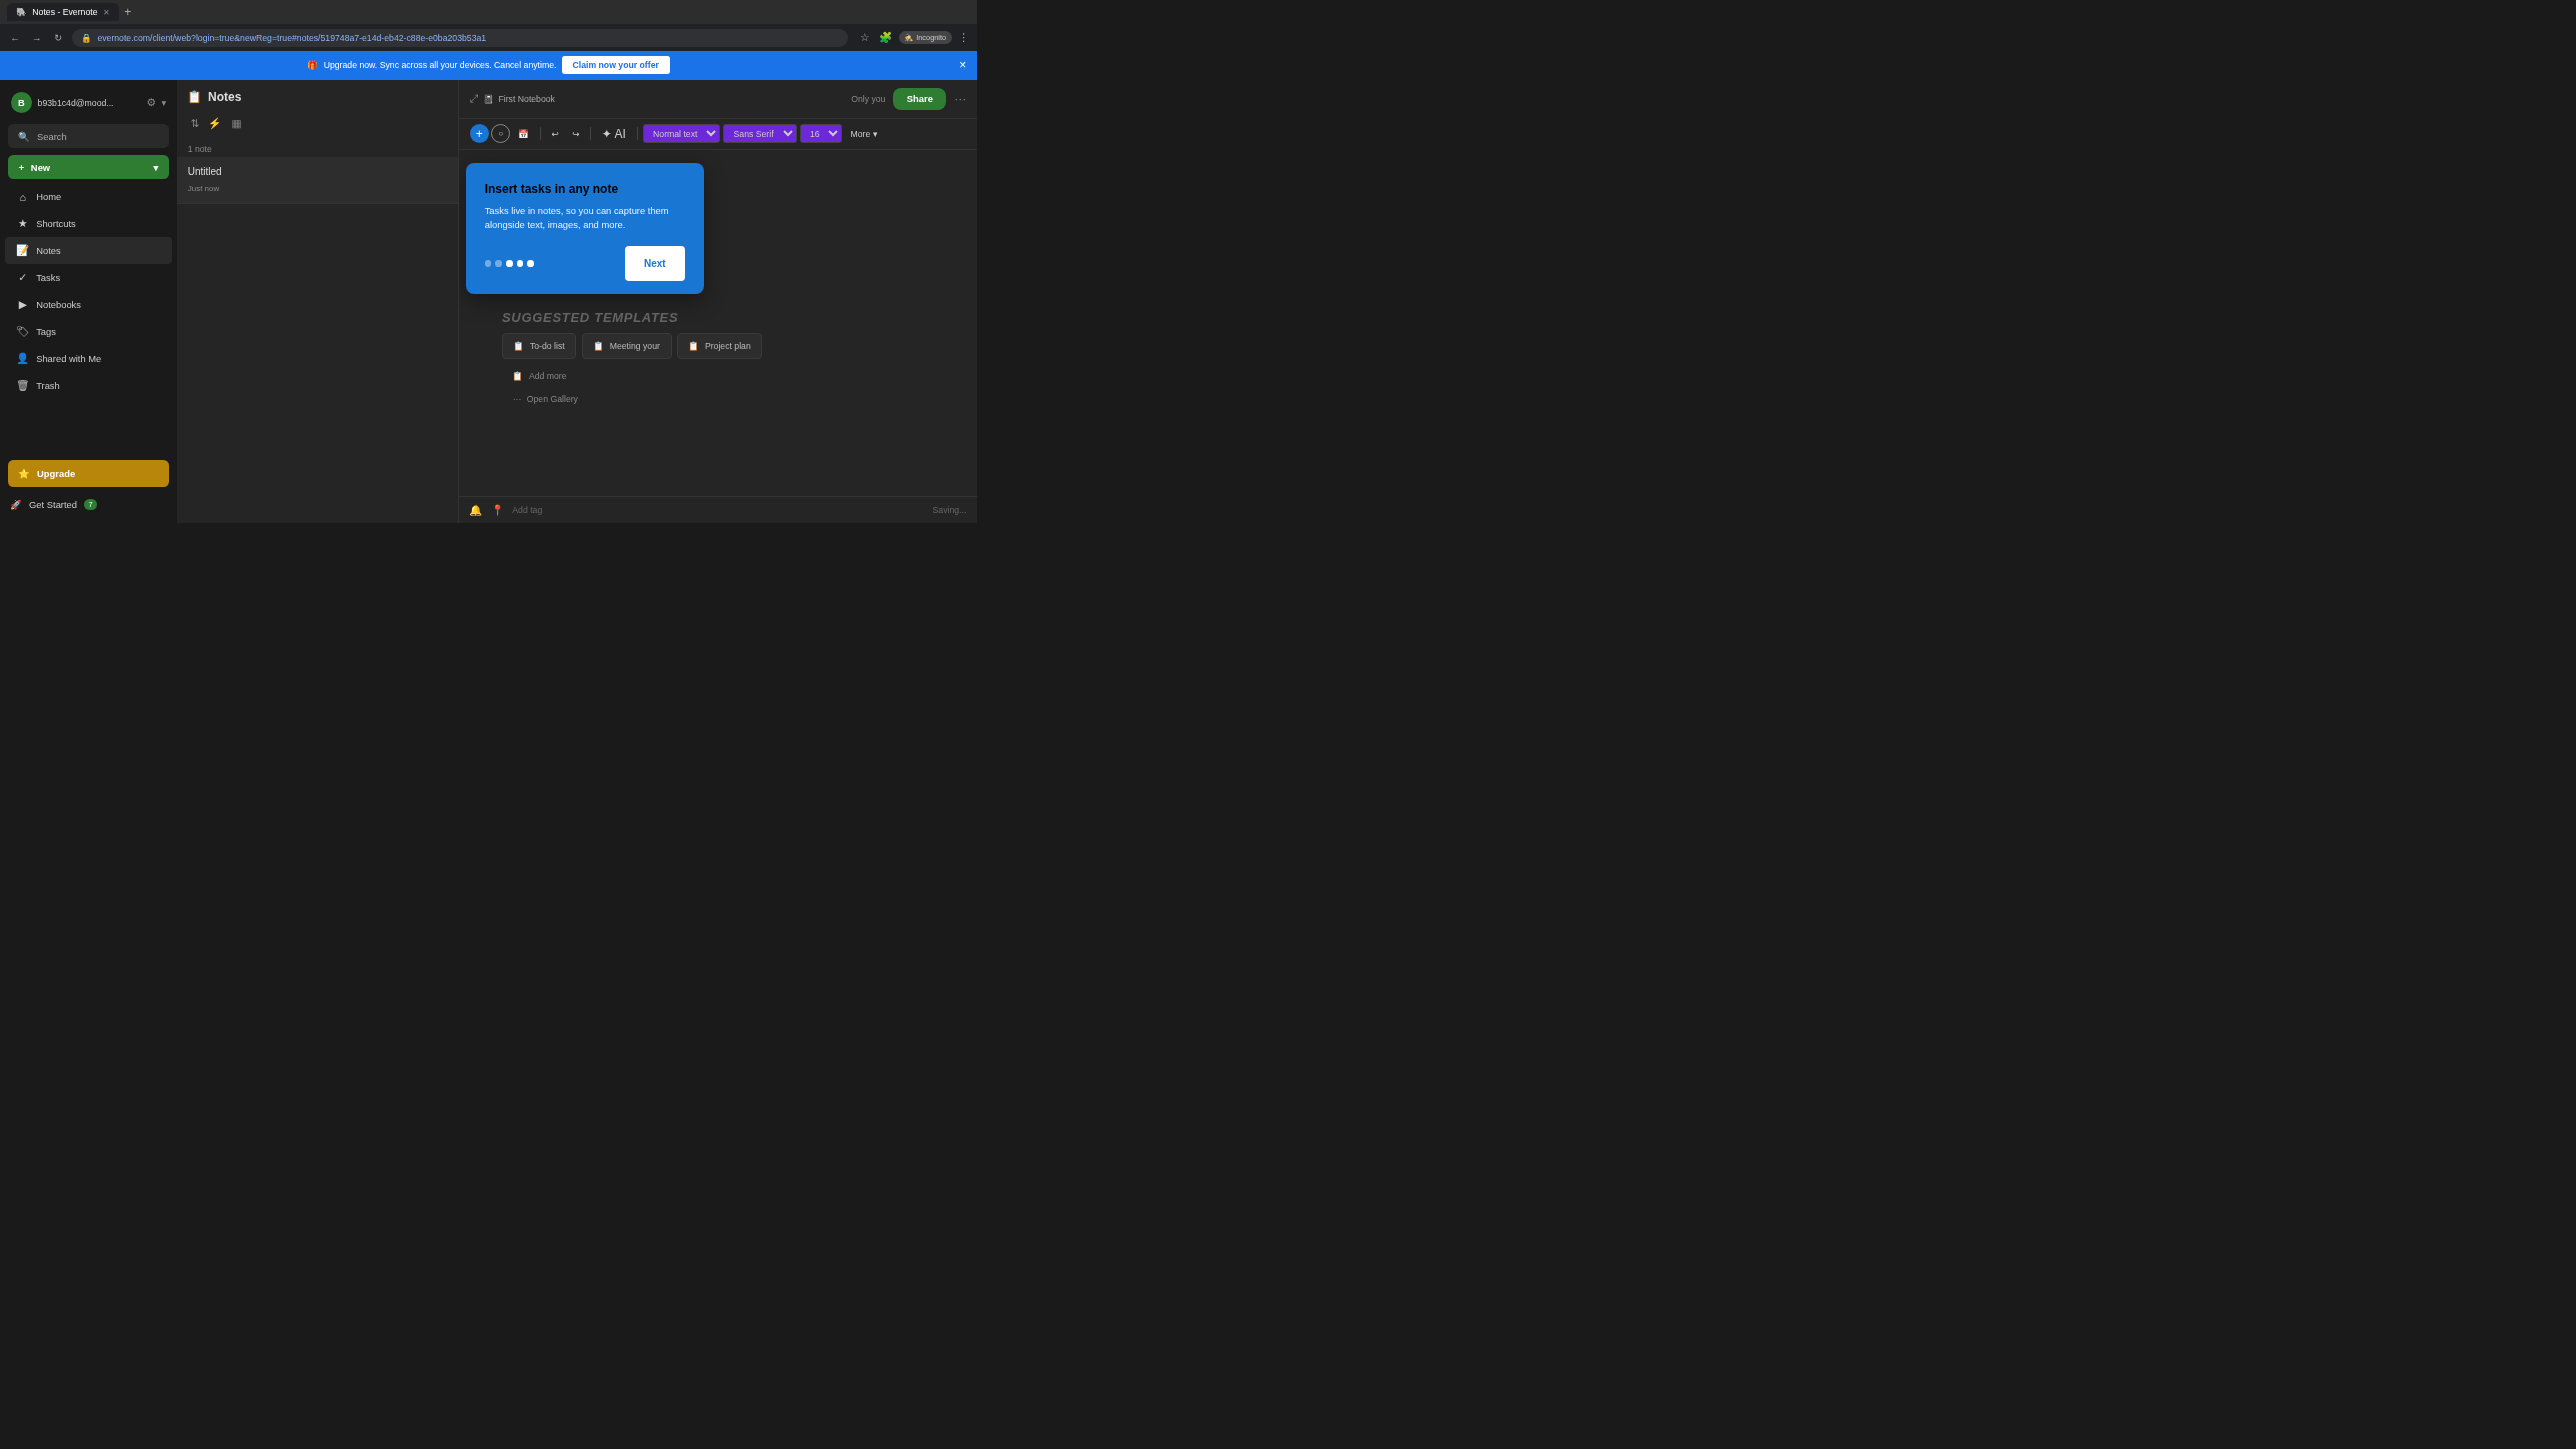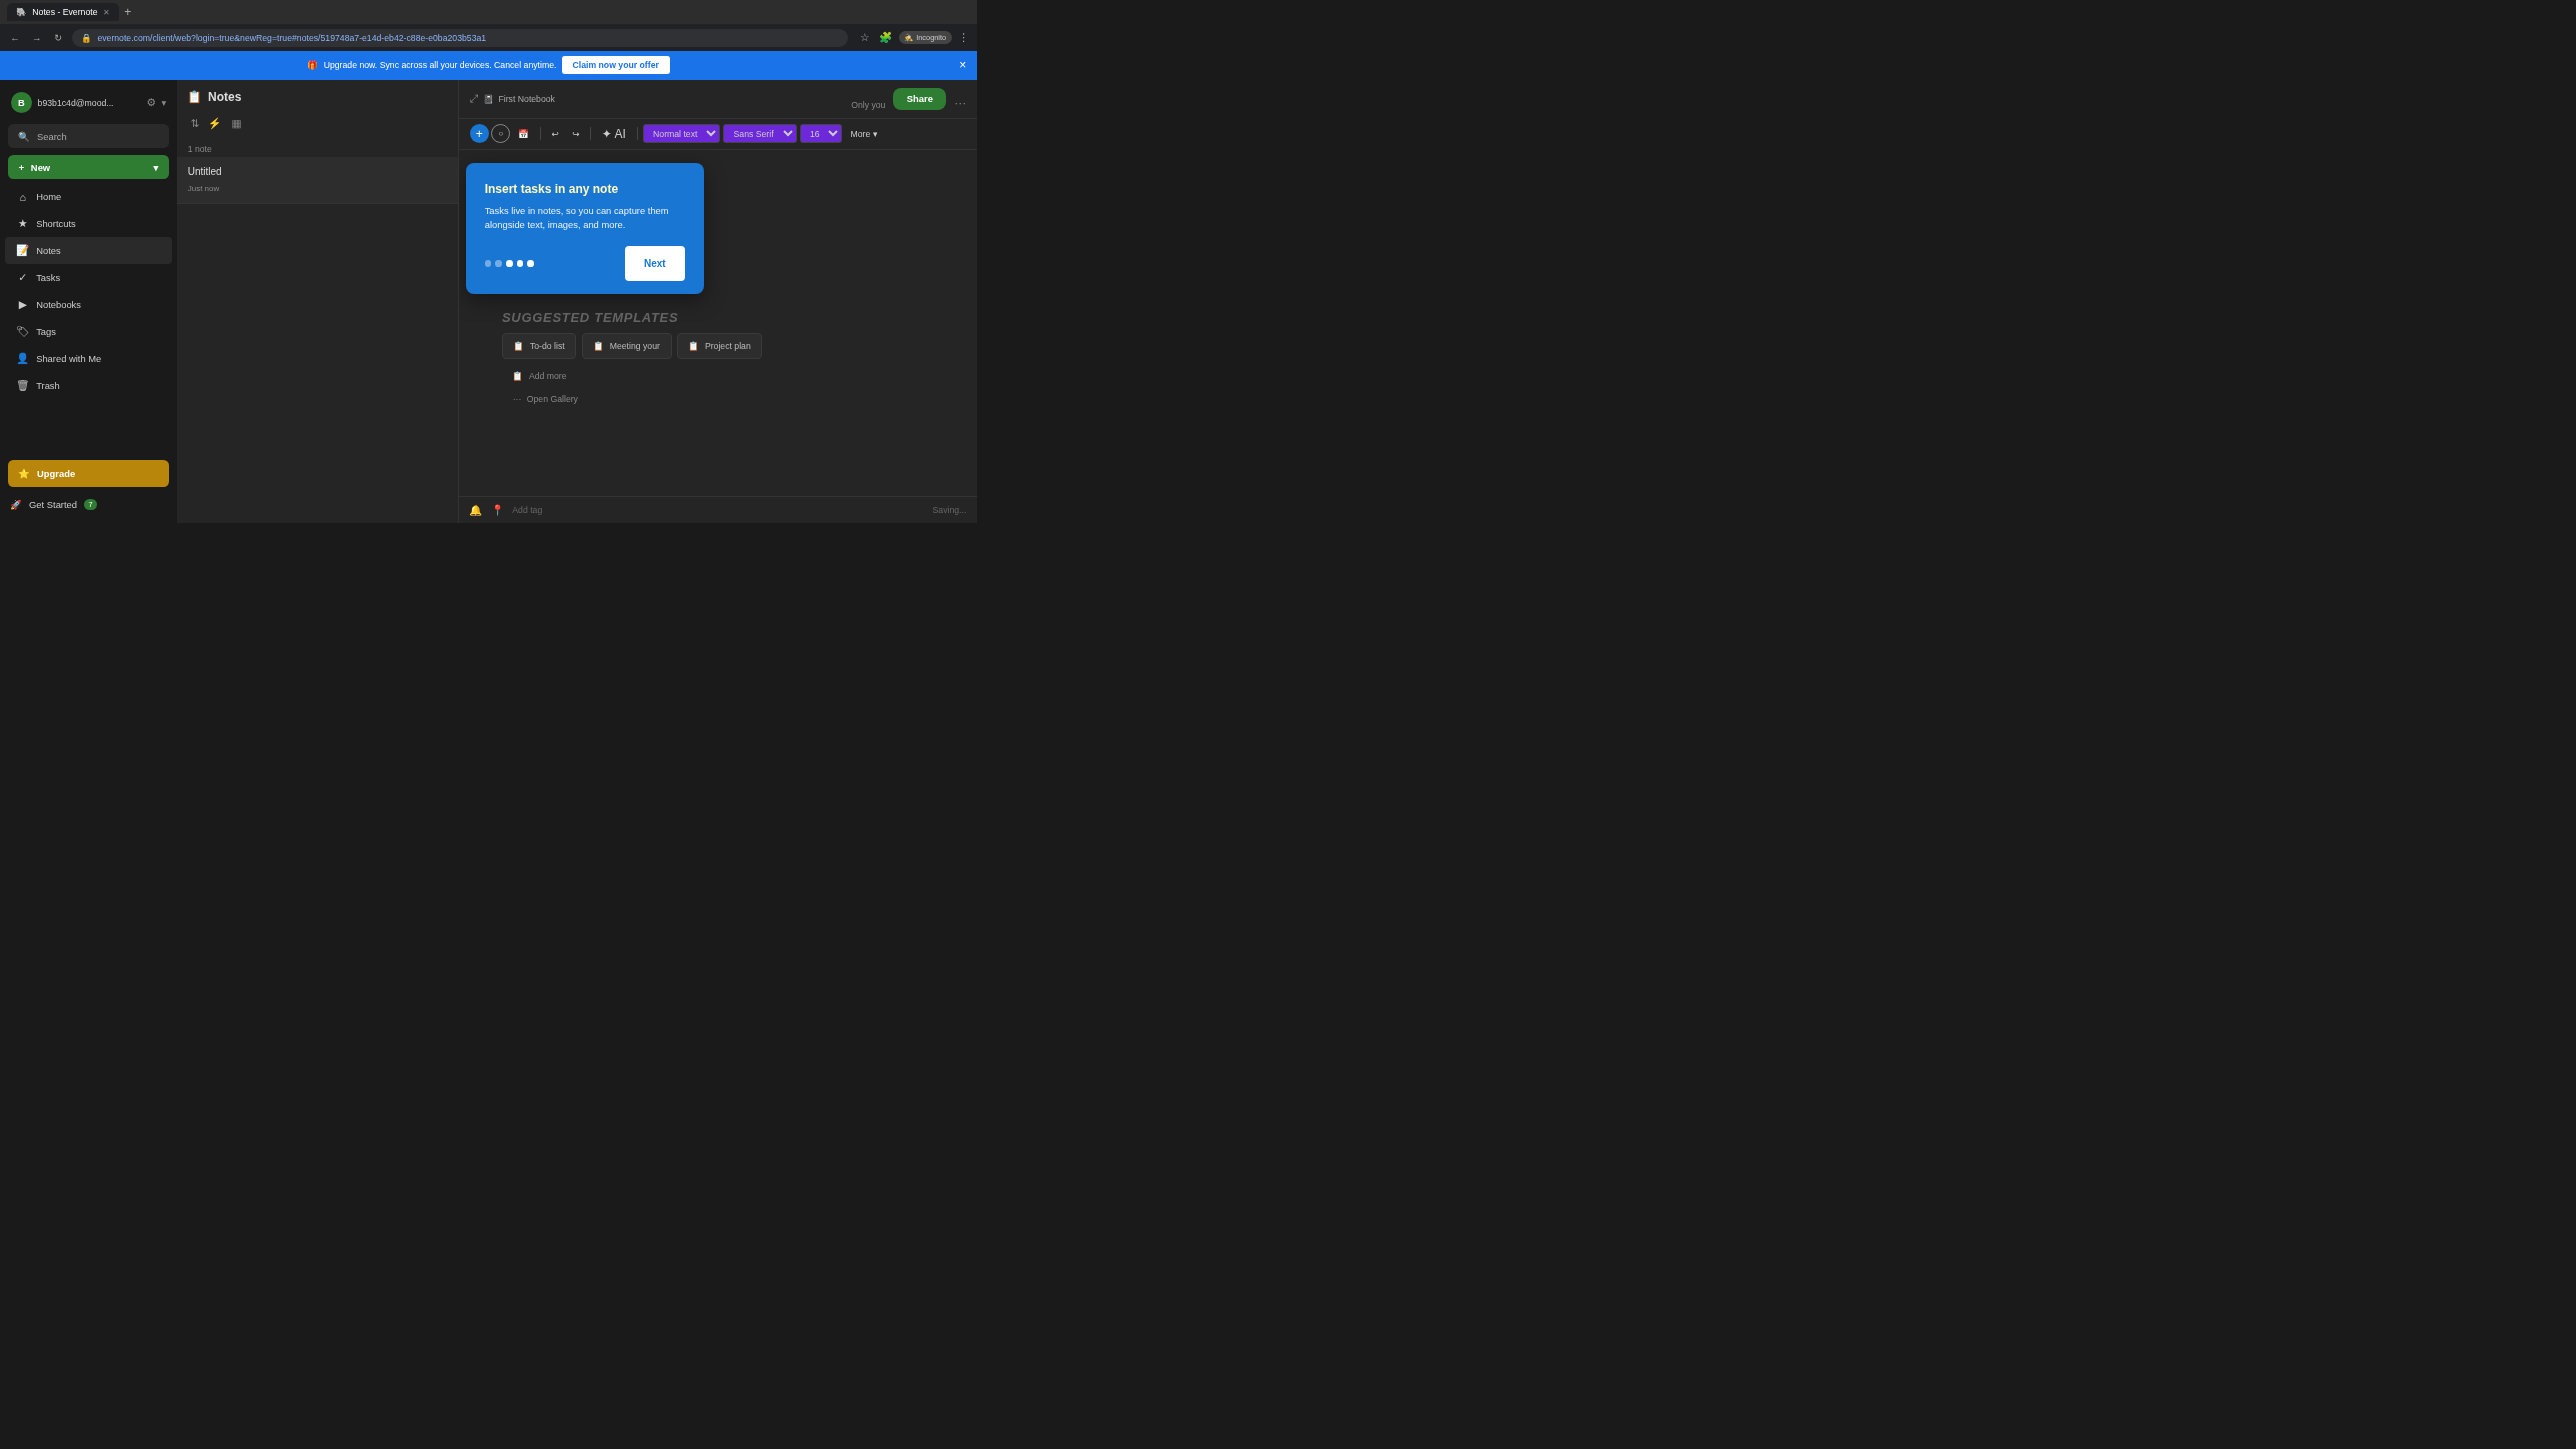--- a/index.html
+++ b/index.html
@@ -164,21 +164,21 @@
       position: relative;
     }
     .editor-header {
       display: flex; align-items: center; gap: 5.4px;
       padding: 8px 10.7px; border-bottom: 0.7px solid #333;
     }
     .notebook-btn {
       display: flex; align-items: center; gap: 4px;
       color: #aaa; font-size: 8.7px; cursor: pointer;
     }
-    .editor-header-actions { margin-left: auto; display: flex; align-items: flex-end; gap: 8px; }
+    .editor-header-actions { margin-left: auto; display: flex; align-items: center; gap: 8px; }
     .only-you { color: #888; font-size: 8.7px; }
     .share-btn {
       background: #2e7d32; color: white; border: none;
       padding: 5.4px 13.4px; border-radius: 8px; font-size: 9.4px;
       font-weight: 600; cursor: pointer;
     }
     .more-btn { color: #888; font-size: 12px; cursor: pointer; }
 
     .editor-toolbar {
       display: flex; align-items: center; gap: 2.7px;
@@ -242,21 +242,21 @@
       position: absolute;
       top: 13.4px;
       left: 6.7px;
       width: 238px;
       background: #1976d2;
       border-radius: 8px;
       padding: 19px 19px 13.4px;
       z-index: 100;
       box-shadow: 0 5.4px 21.5px rgba(0,0,0,0.4);
     }
-    .tooltip-title { color: #fef9c3; font-size: 12px; font-weight: 700; margin-bottom: 8px; }
+    .tooltip-title { color: #000000; font-size: 12px; font-weight: 700; margin-bottom: 8px; }
     .tooltip-body { color: rgba(255,255,255,0.9); font-size: 9.4px; line-height: 1.5; margin-bottom: 13.4px; }
     .tooltip-footer { display: flex; align-items: center; justify-content: space-between; }
     .tooltip-dots { display: flex; gap: 4px; align-items: center; }
     .dot { width: 6.7px; height: 6.7px; border-radius: 50%; background: rgba(255,255,255,0.4); }
     .dot.active { background: white; }
     .next-btn {
       background: white; color: #1976d2; border: none;
       padding: 12px 19px; border-radius: 4px; font-size: 10px;
       font-weight: 600; cursor: pointer;
     }

